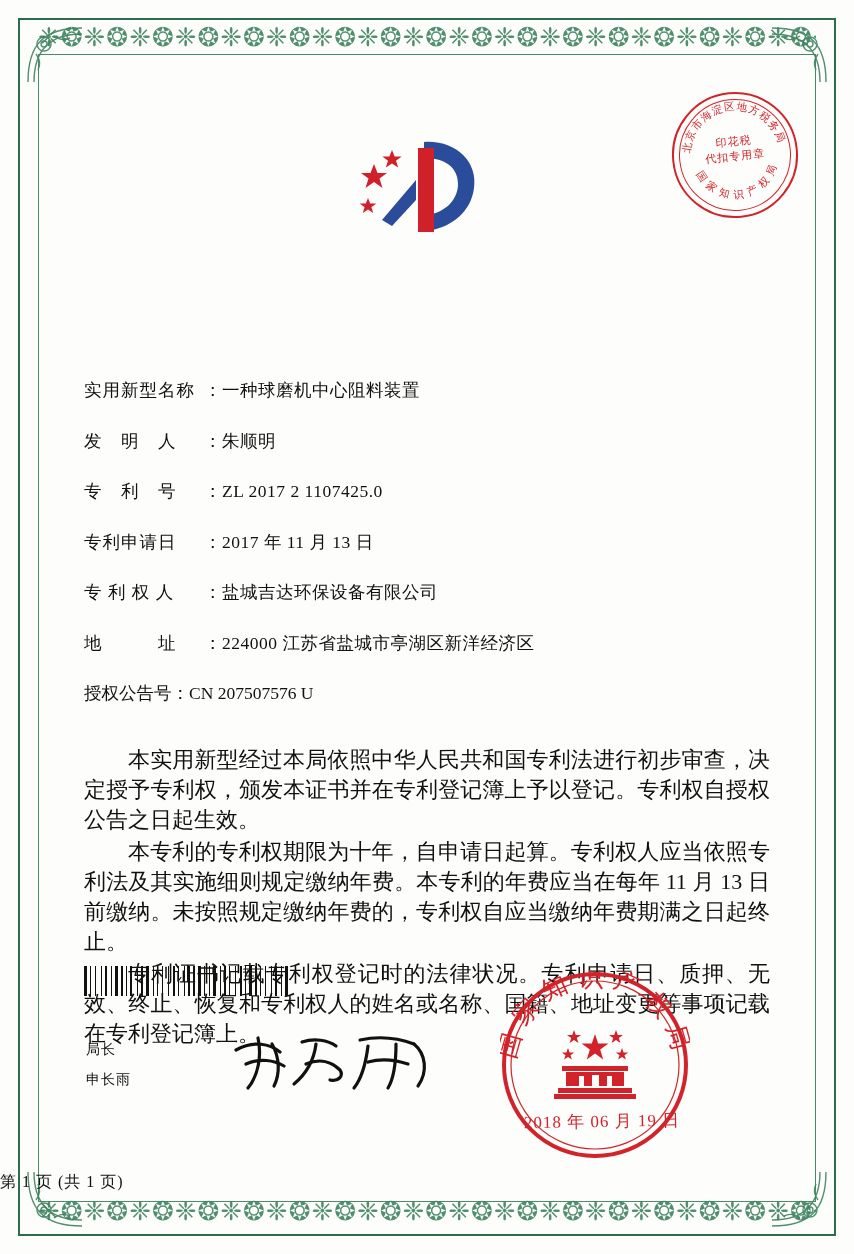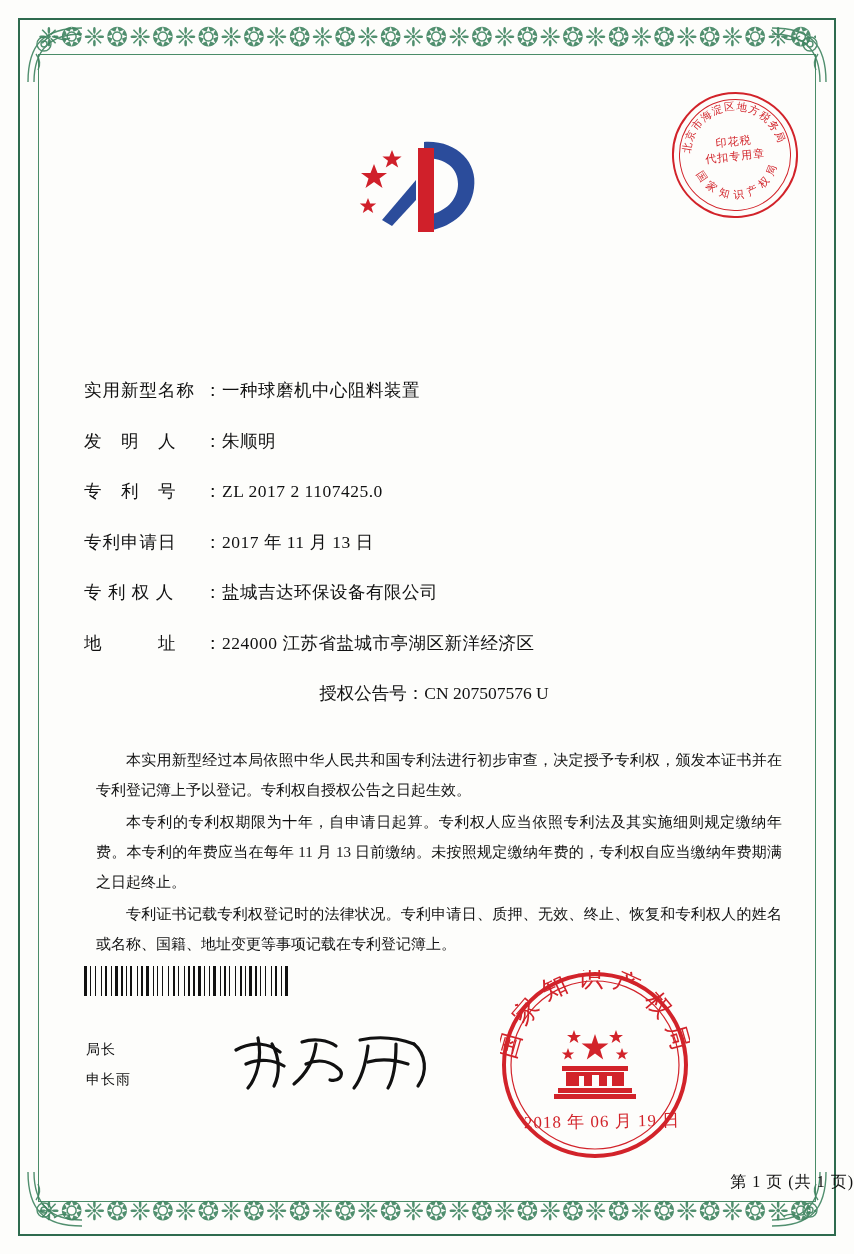--- a/index.html
+++ b/index.html
@@ -157,33 +157,32 @@
   .row .value {
     flex: 1;
     letter-spacing: .5px;
   }
   .row-split {
     display: flex;
     align-items: baseline;
     margin-bottom: 6px;
   }
   .row-split .left { width: 390px; flex: none; }
-  .row-split .right { flex: 1; text-align: center; }
+  .row-split .right { flex: 1; }
 
   
   .paras {
     position: absolute;
     left: 84px;
     top: 745px;
     width: 686px;
-    font-size: 15px;
+    font-size: 22px;
     line-height: 30px;
     color: #111;
     text-align: justify;
-    margin-left: 12px;
   }
   .paras p {
     margin: 0 0 2px 0;
     text-indent: 2em;
   }
 
   
   .barcode {
     position: absolute;
     left: 84px;
@@ -238,21 +237,21 @@
     font-size: 17px;
     letter-spacing: 1px;
     transform: rotate(-1deg);
   }
 
   .footer {
     position: absolute;
     left: 0;
     top: 1172px;
     width: 854px;
-    text-align: right;
+    text-align: left;
     font-size: 16px;
     color: #111;
     letter-spacing: 1px;
   }
 </style>
 </head>
 <body>
 
 <div class="page">
 

